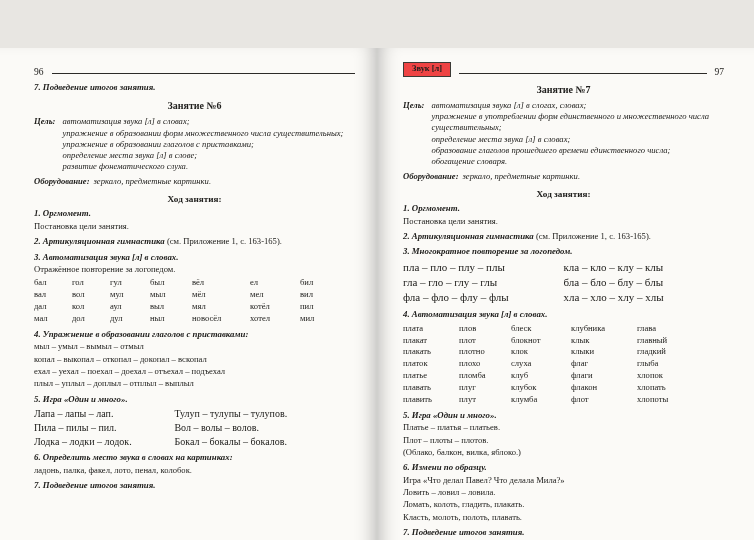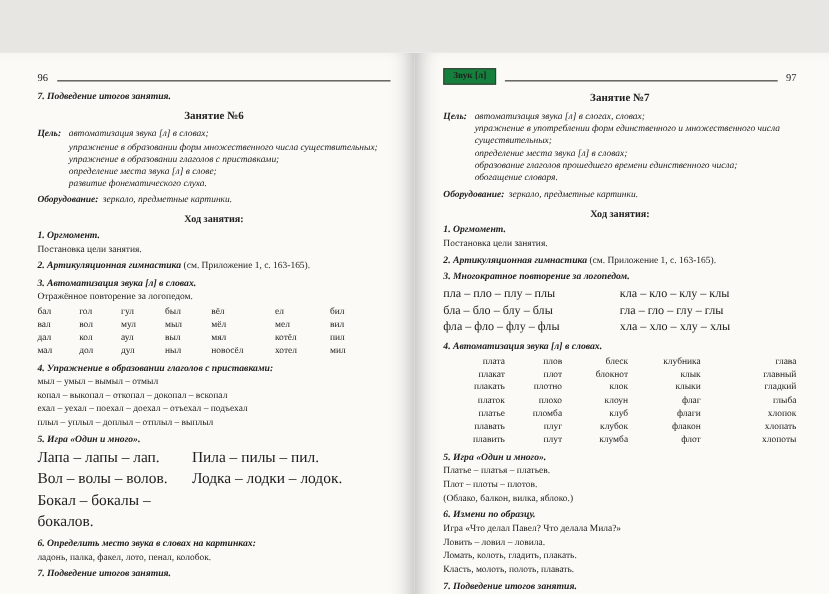--- a/index.html
+++ b/index.html
@@ -10,39 +10,39 @@
   }
   .spread{display:flex;width:754px;height:503px;margin-top:48px;}
   .page{width:377px;height:540px;background:#fbfaf7;box-sizing:border-box;position:relative;}
   .page.left{padding:14px 22px 10px 34px;box-shadow:inset -16px 0 20px -14px rgba(0,0,0,.30);}
   .page.right{padding:14px 30px 10px 26px;box-shadow:inset 16px 0 20px -14px rgba(0,0,0,.30);}
 
   .pg-header{display:flex;align-items:flex-end;height:15px;margin-bottom:5px;}
   .pgnum{font-size:9.5px;line-height:1;}
   .hline{flex:1;border-bottom:1px solid #2c2b28;margin:0 0 3px 8px;}
   .hline.mid{margin:0 8px 3px 8px;}
-  .sound-box{border:1px solid #3b3a36;font-weight:700;font-size:8.4px;line-height:1.2;padding:1px 8px 2px;background:#15803d;}
+  .sound-box{border:1px solid #3b3a36;font-weight:700;font-size:8.4px;line-height:1.2;padding:1px 8px 2px;background:#ef4444;}
 
   .lesson-title{text-align:center;font-weight:700;font-size:10px;margin:7px 0 5px;}
   .center-bold{text-align:center;font-weight:700;font-size:9.2px;margin:7px 0 3px;}
 
   .item{font-weight:700;font-style:italic;font-size:8.8px;margin-top:4px;line-height:1.3;}
   .ref{font-weight:400;font-style:normal;font-size:8.6px;}
   .plain{font-size:8.6px;margin-top:1px;line-height:1.32;}
 
   .goal-row{display:flex;font-style:italic;font-size:8.6px;margin-top:2px;line-height:1.3;}
   .goal-label{font-weight:700;margin-right:7px;white-space:nowrap;}
   .goal-list{flex:1;}
   .equip{font-style:italic;font-size:8.6px;margin-top:4px;line-height:1.3;}
   .equip .goal-label{margin-right:4px;}
 
   .wgrid7{display:grid;grid-template-columns:38px 38px 40px 42px 58px 50px auto;font-size:8.6px;margin-top:2px;line-height:1.38;}
-  .wgrid5{display:grid;grid-template-columns:56px 52px 60px 66px auto;font-size:8.6px;margin-top:2px;line-height:1.38;text-align:right;}
+  .wgrid5{display:grid;grid-template-columns:56px 52px 60px 66px auto;font-size:8.6px;margin-top:2px;line-height:1.38;}
   .sgrid{display:grid;grid-template-columns:1fr 1fr;font-size:11px;margin-top:2px;line-height:1.38;}
-  .ggrid{display:grid;grid-template-columns:1.05fr 1.35fr;font-size:14px;margin-top:2px;line-height:1.38;}
+  .ggrid{display:grid;grid-template-columns:1.05fr 1.35fr;font-size:10px;margin-top:2px;line-height:1.38;}
 
   .printer-mark{position:absolute;bottom:6px;left:106px;font-size:7.5px;letter-spacing:.3px;}
 </style>
 </head>
 <body>
 
 <div class="spread">
 
   <div class="page left">
     <div class="pg-header">
@@ -115,20 +115,21 @@
 
     <div class="item">4. Упражнение в образовании глаголов с приставками:</div>
     <div class="plain">мыл – умыл – вымыл – отмыл</div>
     <div class="plain">копал – выкопал – откопал – докопал – вскопал</div>
     <div class="plain">ехал – уехал – поехал – доехал – отъехал – подъехал</div>
     <div class="plain">плыл – уплыл – доплыл – отплыл – выплыл</div>
 
     <div class="item">5. Игра «Один и много».</div>
     <div class="ggrid">
       <span class="w">Лапа – лапы – лап.</span>
+      <span class="w">Тулуп – тулупы – тулупов.</span>
       <span class="w">Пила – пилы – пил.</span>
       <span class="w">Вол – волы – волов.</span>
       <span class="w">Лодка – лодки – лодок.</span>
       <span class="w">Бокал – бокалы – бокалов.</span>
     </div>
 
     <div class="item">6. Определить место звука в словах на картинках:</div>
     <div class="plain">ладонь, палка, факел, лото, пенал, колобок.</div>
 
     <div class="item">7. Подведение итогов занятия.</div>
@@ -165,22 +166,22 @@
 
     <div class="item">
       <span>2. Артикуляционная гимнастика</span>
       <span class="ref">(см. Приложение 1, с. 163-165).</span>
     </div>
 
     <div class="item">3. Многократное повторение за логопедом.</div>
     <div class="sgrid">
       <span class="w">пла – пло – плу – плы</span>
       <span class="w">кла – кло – клу – клы</span>
+      <span class="w">гла – гло – глу – глы</span>
       <span class="w">бла – бло – блу – блы</span>
-      <span class="w">гла – гло – глу – глы</span>
       <span class="w">фла – фло – флу – флы</span>
       <span class="w">хла – хло – хлу – хлы</span>
     </div>
 
     <div class="item">4. Автоматизация звука [л] в словах.</div>
     <div class="wgrid5">
       <span class="w">плата</span>
       <span class="w">плов</span>
       <span class="w">блеск</span>
       <span class="w">клубника</span>
@@ -190,21 +191,21 @@
       <span class="w">блокнот</span>
       <span class="w">клык</span>
       <span class="w">главный</span>
       <span class="w">плакать</span>
       <span class="w">плотно</span>
       <span class="w">клок</span>
       <span class="w">клыки</span>
       <span class="w">гладкий</span>
       <span class="w">платок</span>
       <span class="w">плохо</span>
-      <span class="w">клоун</span>
+      <span class="w">слуха</span>
       <span class="w">флаг</span>
       <span class="w">глыба</span>
       <span class="w">платье</span>
       <span class="w">пломба</span>
       <span class="w">клуб</span>
       <span class="w">флаги</span>
       <span class="w">хлопок</span>
       <span class="w">плавать</span>
       <span class="w">плуг</span>
       <span class="w">клубок</span>

